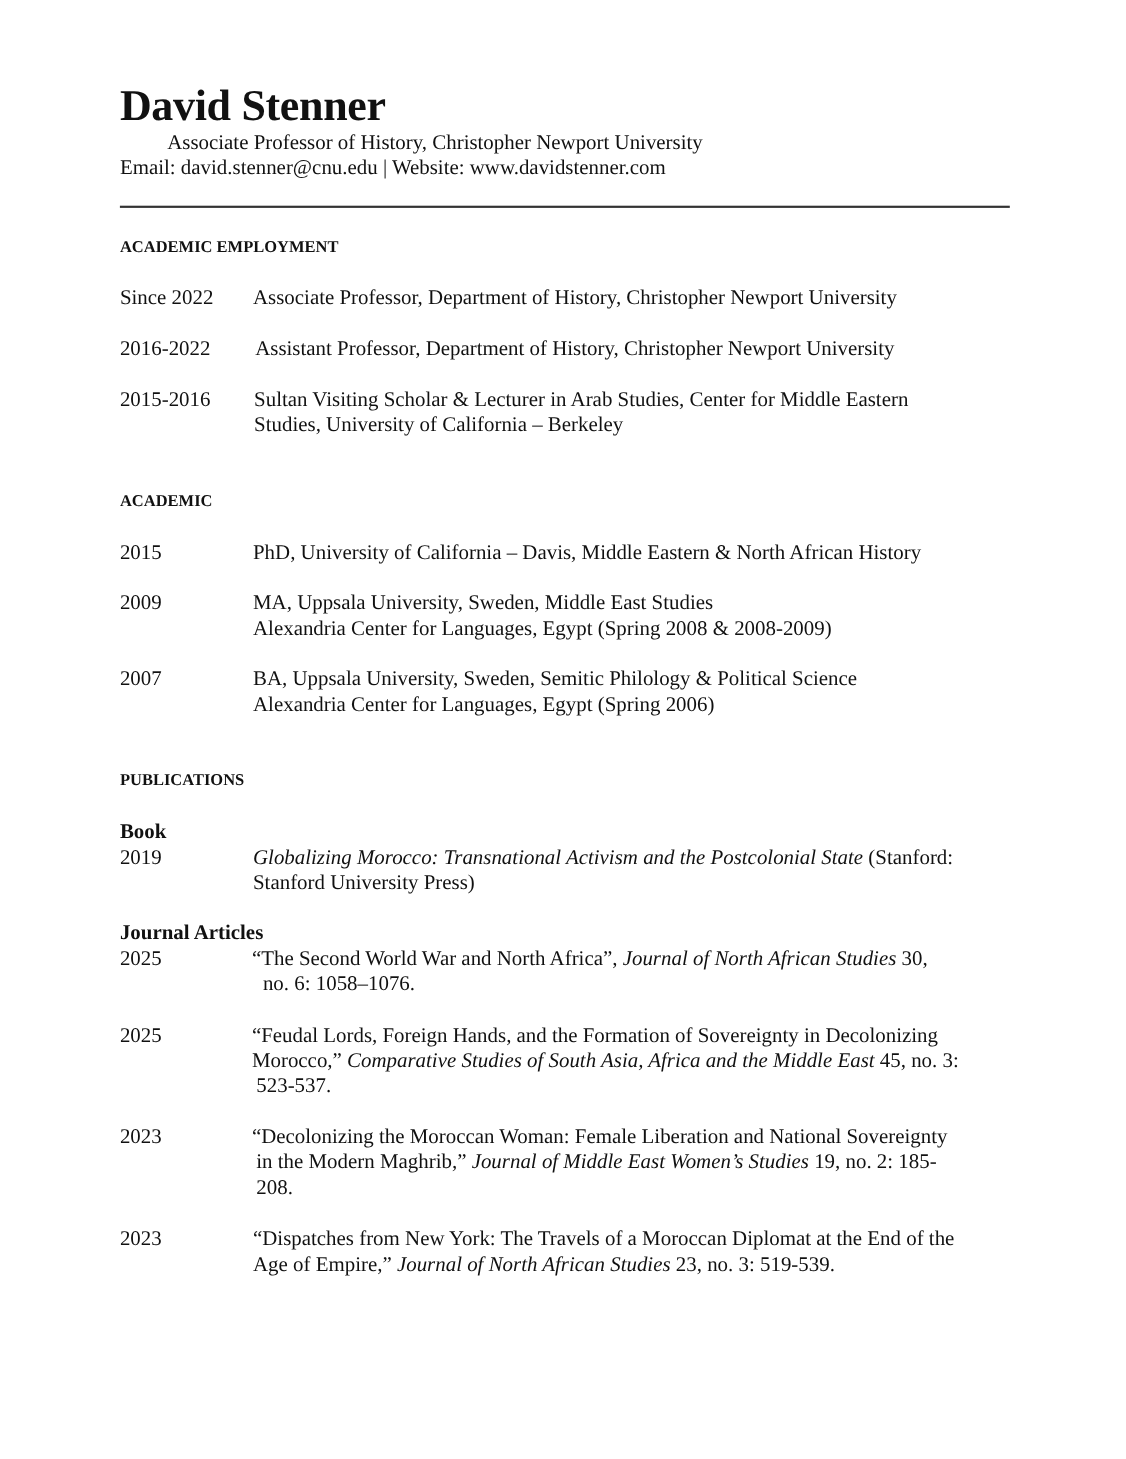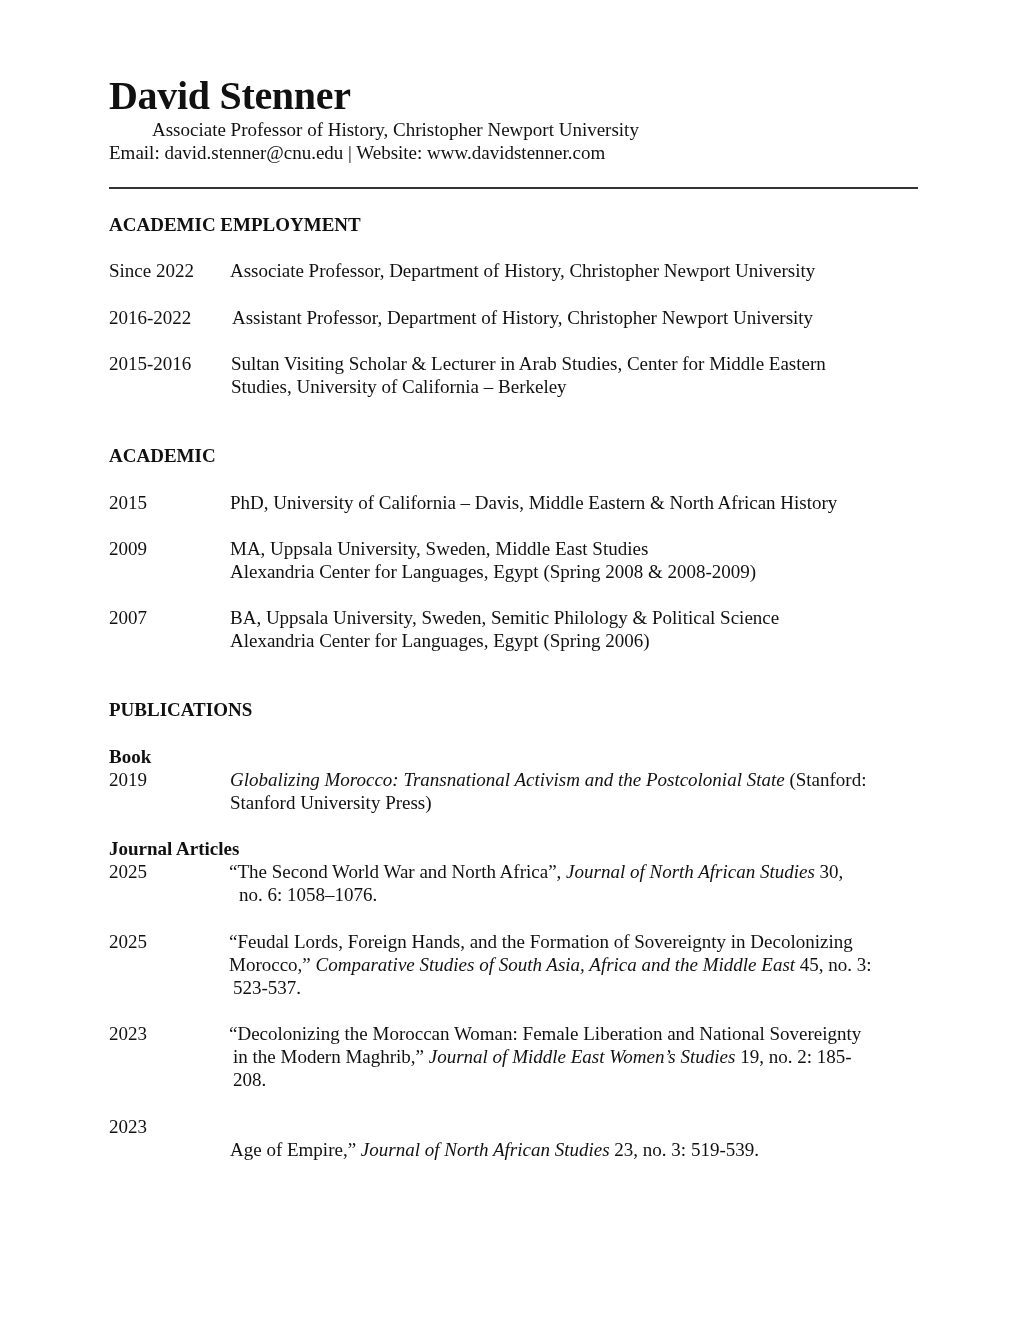--- a/index.html
+++ b/index.html
@@ -5,21 +5,21 @@
   html, body { margin: 0; padding: 0; background: #ffffff; }
   body {
     width: 1024px; height: 1326px; position: relative; overflow: hidden;
     font-family: "Liberation Serif", serif; color: #111;
   }
   .page { position: absolute; left: 109px; top: 0; width: 810px; }
   .name { position: absolute; top: 74px; left: 0; font-size: 40px; font-weight: bold; letter-spacing: -0.3px; line-height: 44px; }
   .subtitle { position: absolute; top: 118px; left: 0; font-size: 19px; line-height: 24px; margin-left: 43px; }
   .contact { position: absolute; top: 141px; left: 0; font-size: 19px; line-height: 24px; }
   .rule { position: absolute; top: 187px; left: 0; width: 809px; height: 2px; background: #333; }
-  .section-title { position: absolute; left: 0; font-size: 19px; font-weight: bold; line-height: 24px; }
+  .section-title { position: absolute; left: 0; font-size: 15px; font-weight: bold; line-height: 24px; }
   .entry { position: absolute; left: 0; width: 810px; font-size: 19px; line-height: 23px; }
   .entry .date { position: absolute; left: 0; top: 0; }
   .entry .body { position: absolute; top: 0; }
   .sub-title { position: absolute; left: 0; font-size: 19px; font-weight: bold; line-height: 23px; }
   b { font-weight: normal; }
   i { font-style: italic; }
   .indent { padding-left: 10px; }
   .indent-s { padding-left: 4px; }
 </style>
 </head>
@@ -85,15 +85,15 @@
     <span class="body" style="left:120px"><span>“Feudal Lords, Foreign Hands, and the Formation of Sovereignty in Decolonizing</span><br><span>Morocco,” </span><i>Comparative Studies of South Asia, Africa and the Middle East</i><span> 45, no. 3:</span><br><span class="indent-s">523-537.</span></span>
   </div>
 
   <div class="entry" style="top:1022px">
     <span class="date">2023</span>
     <span class="body" style="left:120px"><span>“Decolonizing the Moroccan Woman: Female Liberation and National Sovereignty</span><br><span class="indent-s">in the Modern Maghrib,” </span><i>Journal of Middle East Women’s Studies</i><span> 19, no. 2: 185-</span><br><span class="indent-s">208.</span></span>
   </div>
 
   <div class="entry" style="top:1115px">
     <span class="date">2023</span>
-    <span class="body" style="left:121px"><br><span>Age of Empire,” </span><i>Journal of North African Studies</i><span> 23, no. 3: 519-539.</span></span>
+    <span class="body" style="left:121px"><span>“Dispatches from New York: The Travels of a Moroccan Diplomat at the End of the</span><br><span>Age of Empire,” </span><i>Journal of North African Studies</i><span> 23, no. 3: 519-539.</span></span>
   </div>
 </div>
 
 </body></html>

